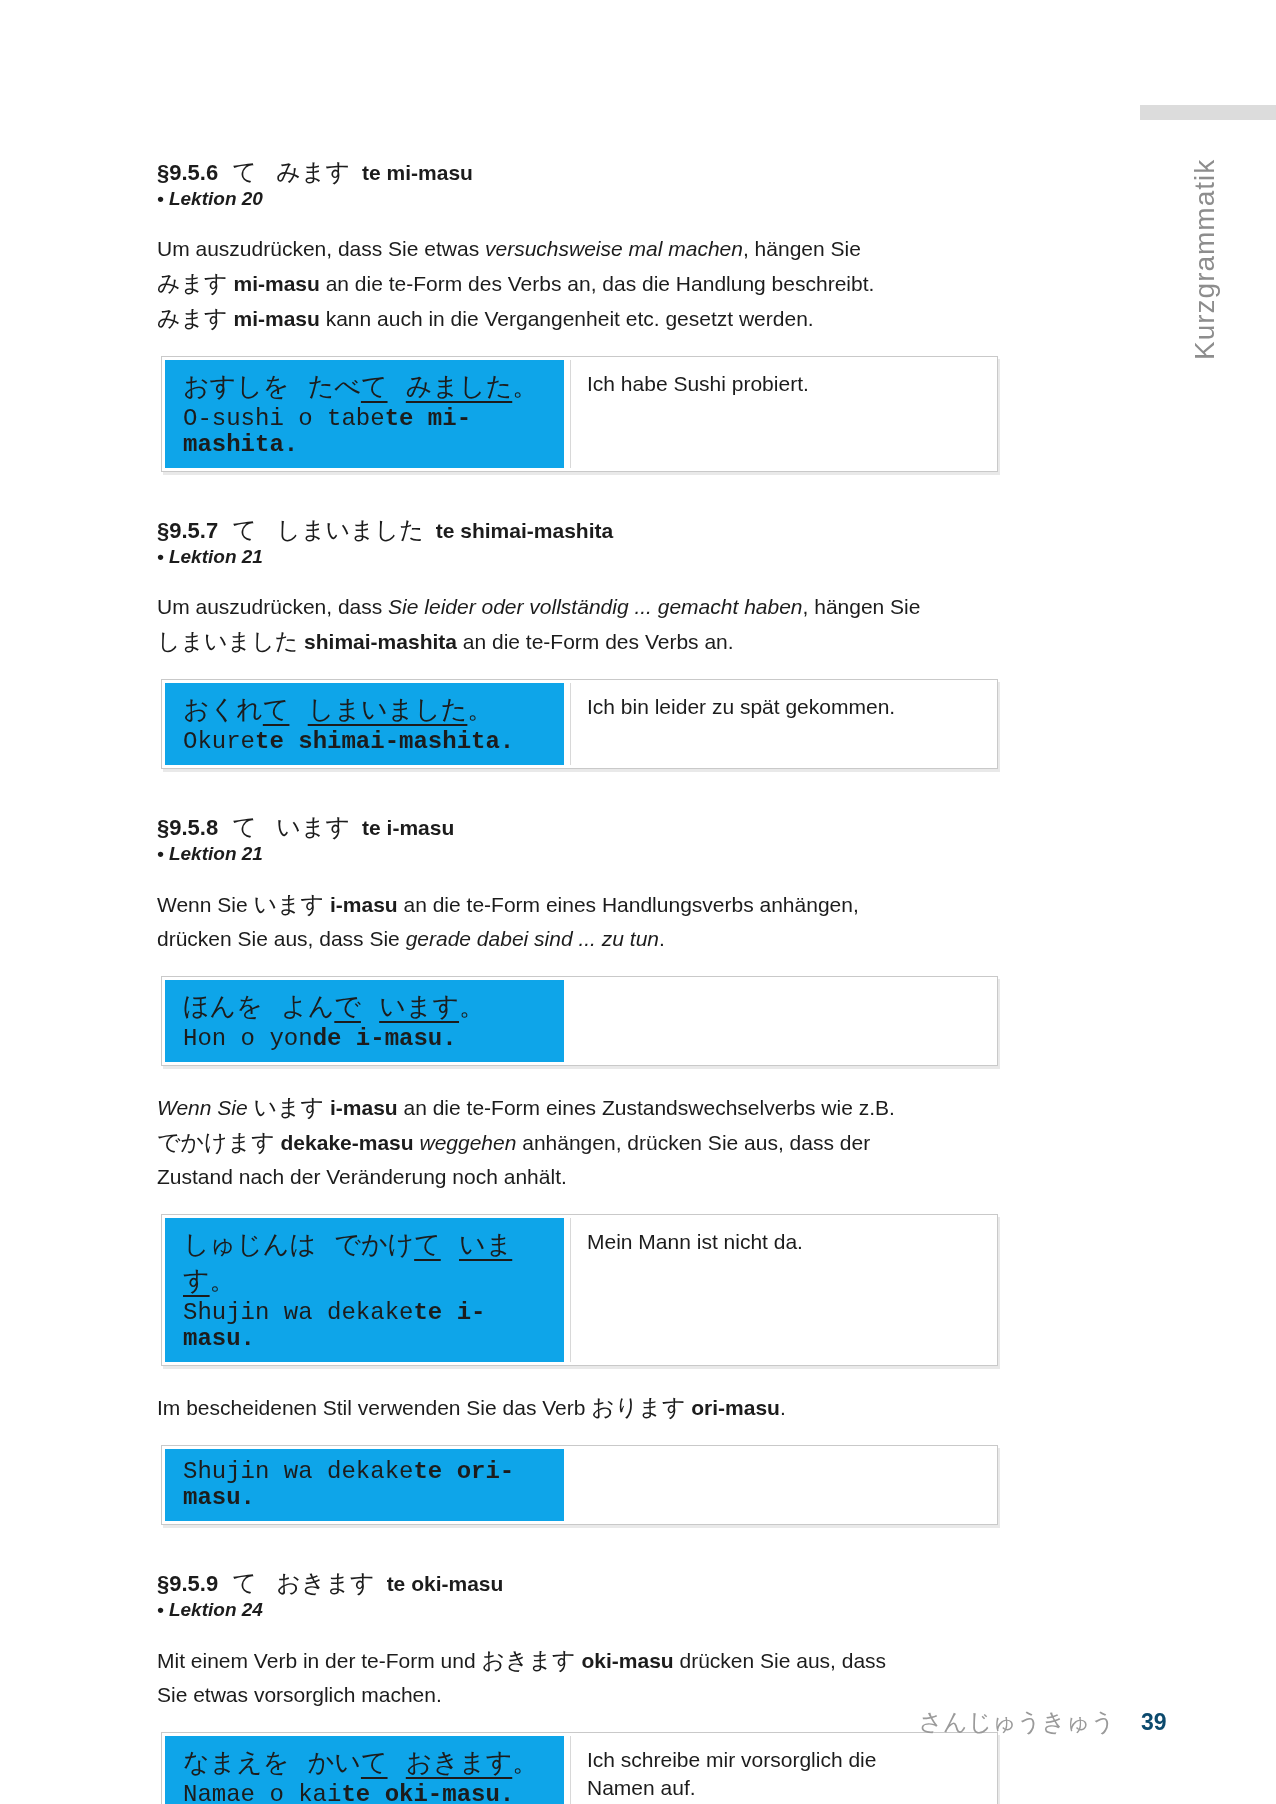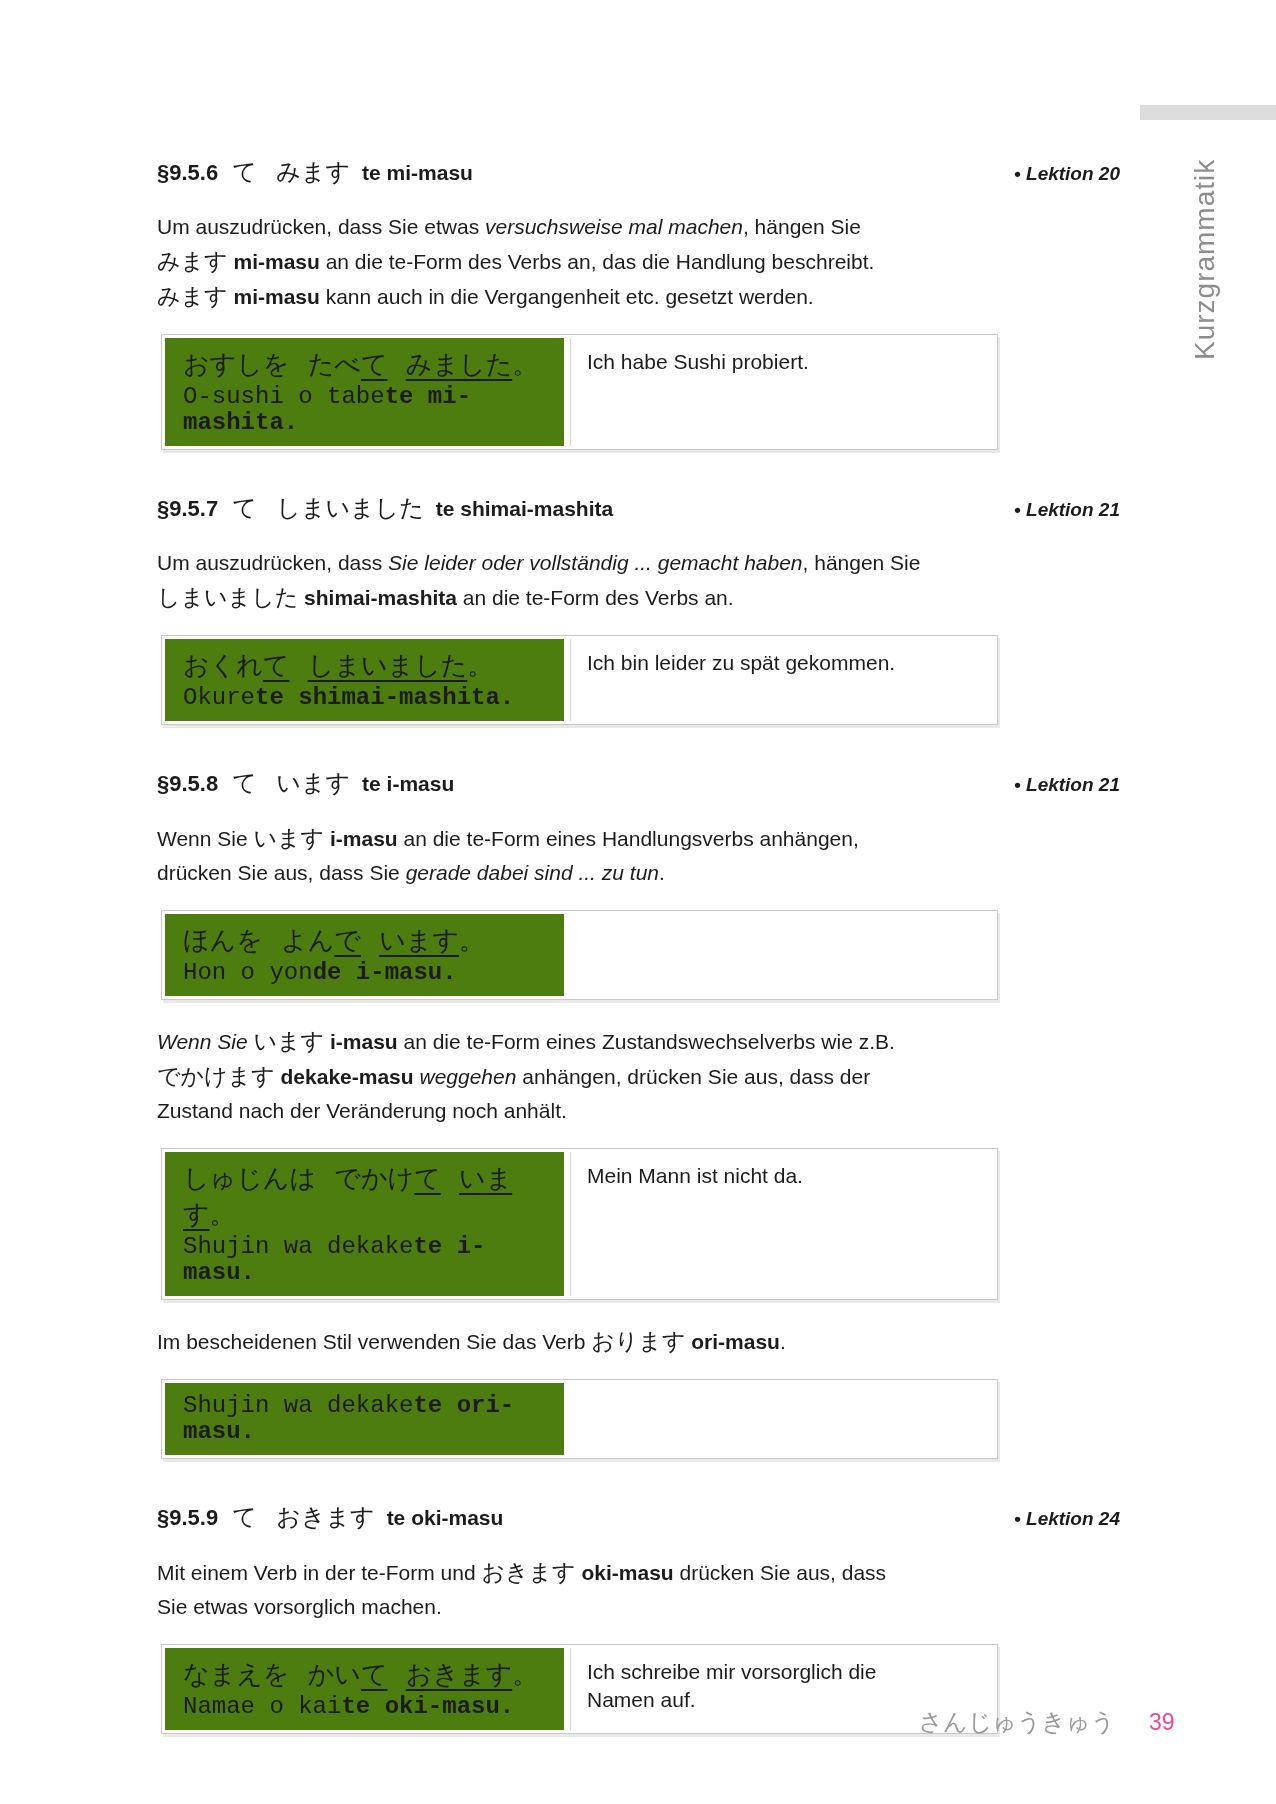--- a/index.html
+++ b/index.html
@@ -3,43 +3,43 @@
 <meta charset="utf-8">
 <style>
   html,body{margin:0;padding:0;background:#ffffff;}
   .page{position:relative;width:1276px;height:1804px;background:#ffffff;overflow:hidden;
         font-family:"Liberation Sans","DejaVu Sans",sans-serif;color:#1c1c1c;}
   .top-bar{position:absolute;top:105px;left:1140px;width:136px;height:15px;background:#dcdcdc;}
   .side-label{position:absolute;left:1189px;top:360px;transform-origin:0 0;transform:rotate(-90deg);
         font-size:28px;color:#8d8d8d;letter-spacing:1px;white-space:nowrap;}
   .content{position:absolute;left:157px;top:156px;width:963px;}
   section{display:block;}
-  .section-heading{display:flex;justify-content:space-between;align-items:baseline;margin:42px 0 22px 0;}
+  .section-heading{display:flex;justify-content:space-between;align-items:baseline;margin:42px 0 22px 0;flex-direction:column;}
   section:first-of-type .section-heading{margin-top:0;}
   .h-left{display:inline-flex;align-items:baseline;}
   .h-mark{font-weight:bold;font-size:22px;}
   .h-jp{font-size:24px;margin:0 12px 0 14px;word-spacing:12px;font-family:"DejaVu Sans",sans-serif;}
   .h-latin{font-weight:bold;font-size:21px;}
   .h-lektion{font-weight:bold;font-style:italic;font-size:19px;}
   .para{font-size:21px;line-height:34px;margin:0 0 20px 0;}
   .para .run-jp{font-size:23px;}
   .example-box{width:829px;margin:0 0 24px 4px;border:1px solid #c9c9c9;background:#ffffff;padding:3px;
         box-shadow:2px 3px 0 #e9e9e9;display:grid;grid-template-columns:399px 1fr;column-gap:6px;}
-  .cell-jp{background:#4d7c0f;padding:8px 14px 10px 18px;}
+  .cell-jp{background:#0ea5e9;padding:8px 14px 10px 18px;}
   .cell-de{padding:10px 14px 6px 16px;border-left:1px solid #d8d8d8;font-size:21px;line-height:28px;}
   .jp-line{font-size:26px;line-height:36px;}
   .romaji-line{font-size:24px;line-height:26px;margin-top:2px;font-family:Liberation Mono, monospace;}
   .run-i{font-style:italic;}
   .run-b{font-weight:bold;}
   .run-jp{font-family:"DejaVu Sans",sans-serif;word-spacing:10px;}
   .run-u{text-decoration:underline;text-underline-offset:6px;text-decoration-thickness:1.5px;}
   .footer{position:absolute;left:157px;top:1706px;width:1040px;display:flex;align-items:baseline;}
   .footer-jp{flex:0 0 958px;text-align:right;color:#9a9a9a;font-size:24px;
         font-family:"DejaVu Sans",sans-serif;word-spacing:2px;}
-  .footer-num{margin-left:34px;font-size:23px;color:#ec4899;}
+  .footer-num{margin-left:26px;font-size:23px;color:#0c4a6e;font-weight:bold;}
 </style>
 </head>
 <body>
 
 <div class="page">
 
   <div class="top-bar"></div>
   <div class="side-label">Kurzgrammatik</div>
 
   <main class="content">

